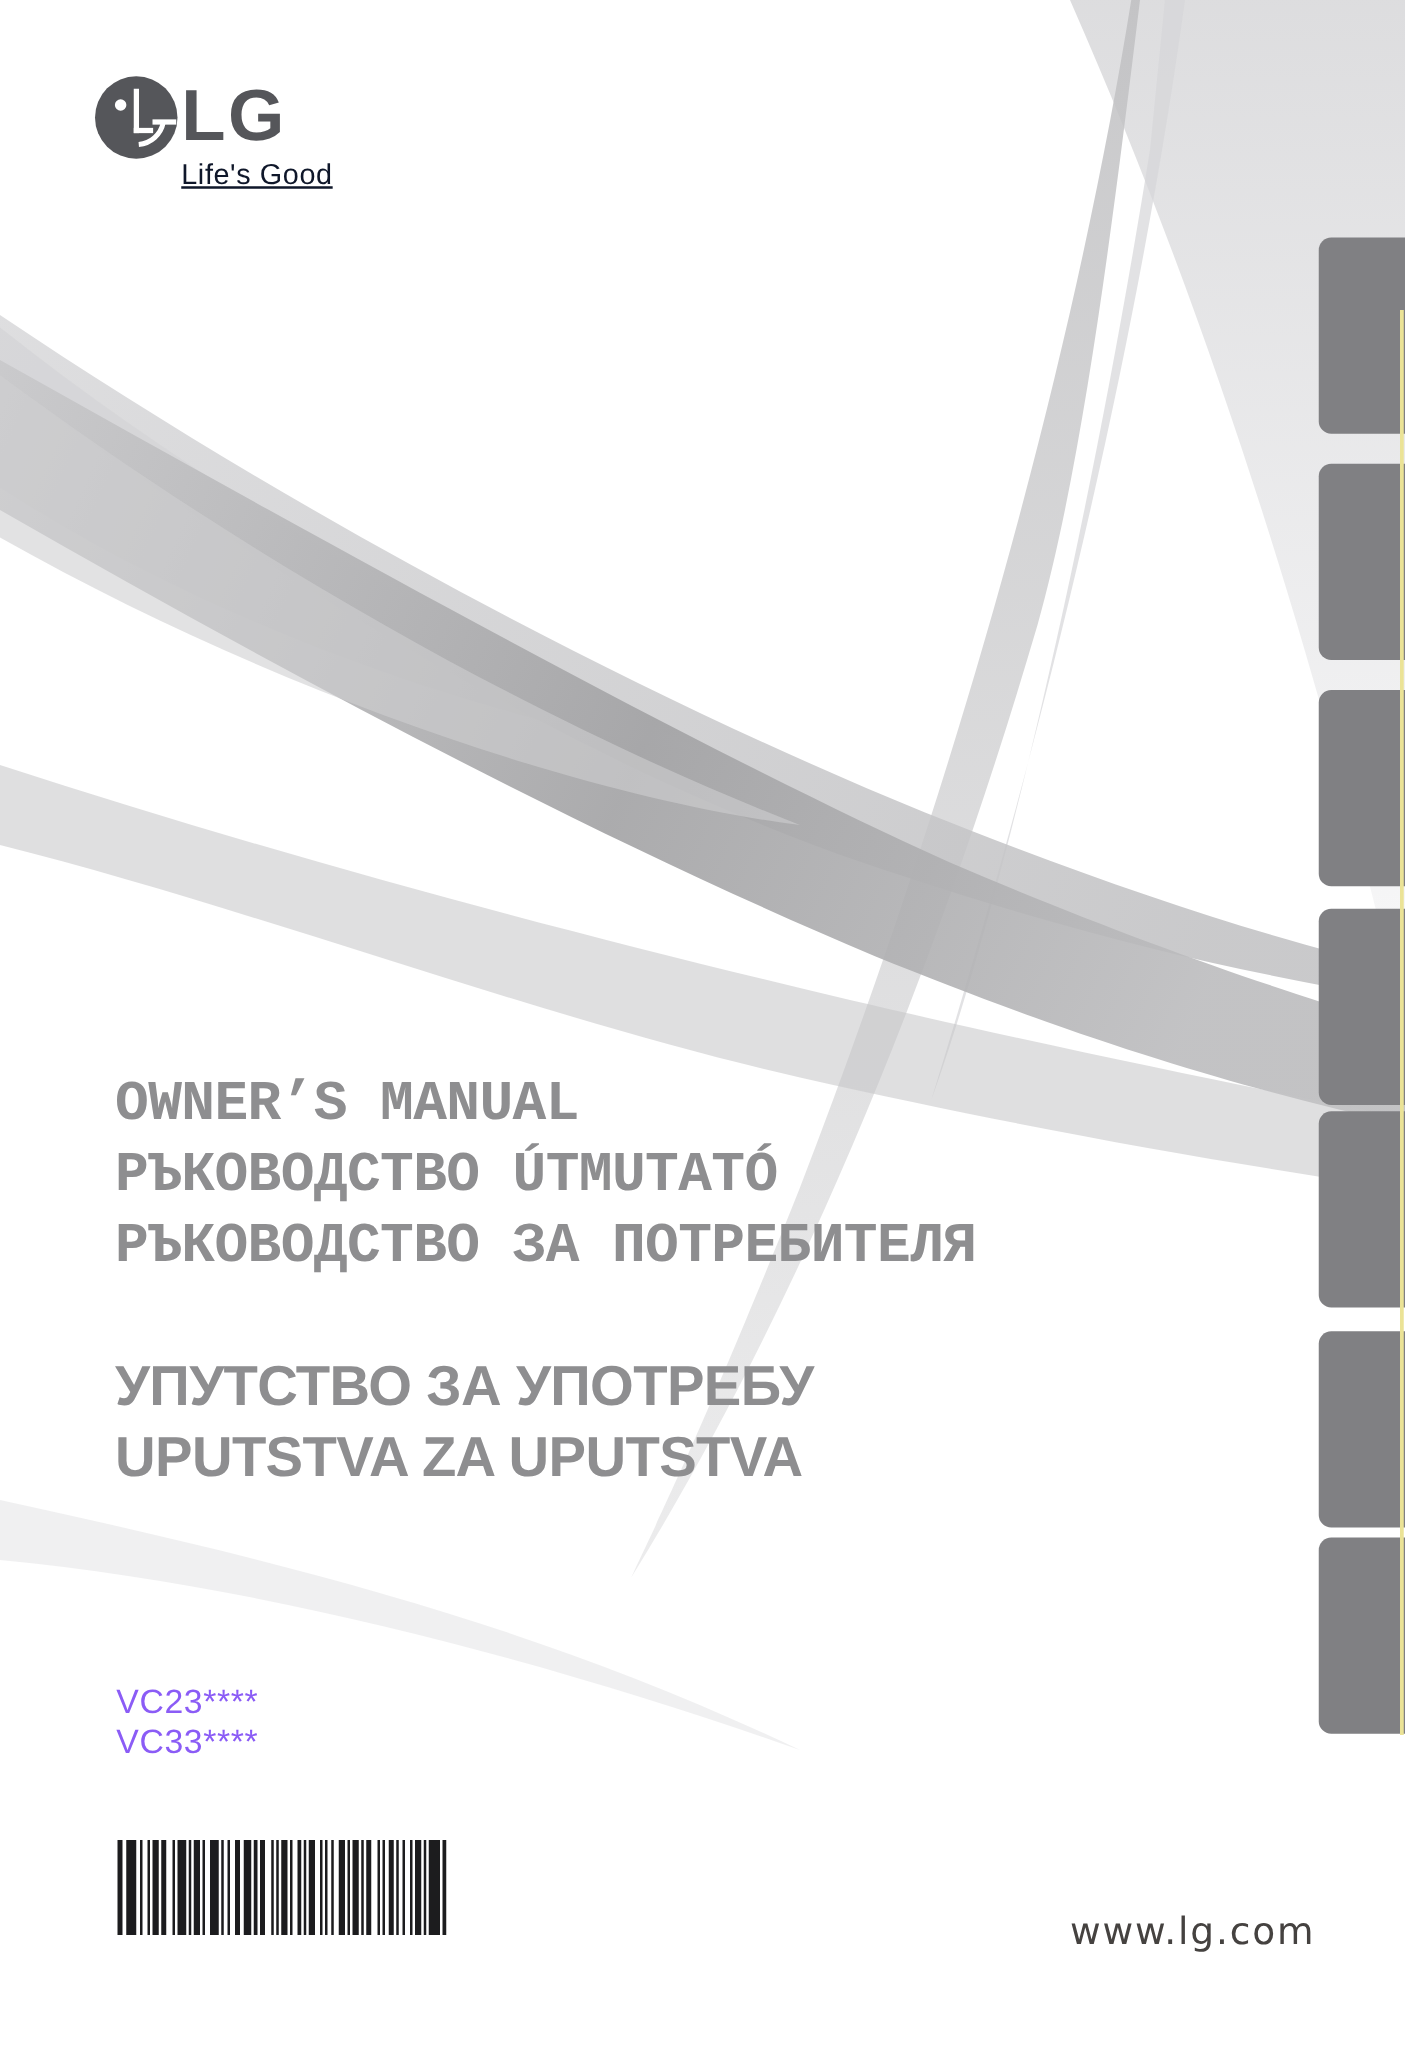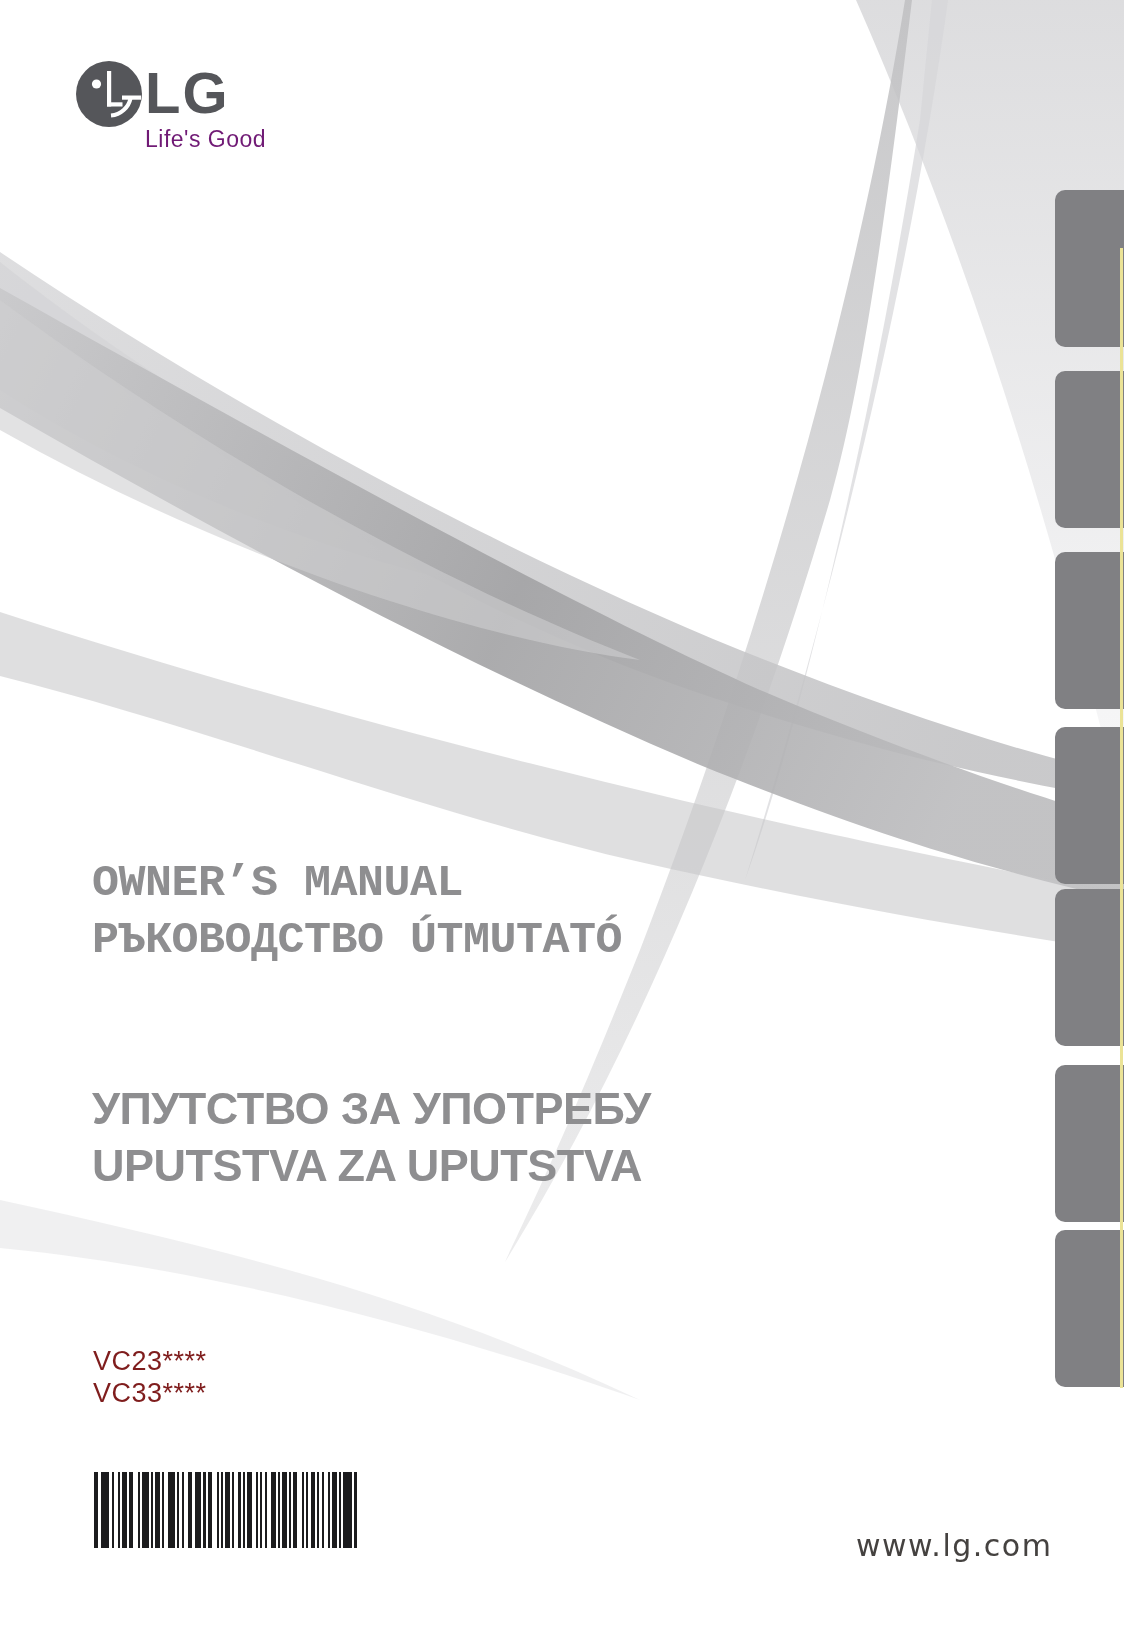--- a/index.html
+++ b/index.html
@@ -18,32 +18,32 @@
   }
   
   .logo{position:absolute;left:75px;top:60px;z-index:4;display:flex;}
   .logo-symbol{width:68px;height:68px;}
   .logo-text{margin-left:2px;}
   .logo-wordmark{
     font-weight:bold;font-size:58px;line-height:58px;letter-spacing:2px;
     color:#55565a;margin-top:4px;
   }
   .logo-tagline{
-    font-size:23px;color:#701a75;letter-spacing:0.5px;margin-top:4px;font-weight:500;
+    font-size:23px;color:#0f172a;letter-spacing:0.5px;margin-top:4px;font-weight:500;text-decoration:underline;
   }
   
   .title-block{
     position:absolute;left:92px;z-index:4;color:#8e8e90;font-weight:bold;
     font-size:45px;line-height:57px;letter-spacing:-0.5px;white-space:nowrap;
   }
   #title-group-1{top:855px;font-family:Liberation Mono, monospace;}
   #title-group-2{top:1080px;}
   
   .models{
-    position:absolute;left:93px;top:1345px;z-index:4;color:#7f1d1d;
+    position:absolute;left:93px;top:1345px;z-index:4;color:#8b5cf6;
     font-size:27px;line-height:32px;letter-spacing:0.5px;
   }
   
   .barcode{
     position:absolute;left:94px;top:1472px;height:76px;z-index:4;
     display:flex;align-items:stretch;
   }
   .barcode .bar{background:#1c1c1e;height:76px;flex:0 0 auto;}
   
   .site-url{
@@ -125,20 +125,21 @@
   </svg>
   <div class="logo-text">
     <div class="logo-wordmark">LG</div>
     <div class="logo-tagline">Life's Good</div>
   </div>
 </div>
 
 <div id="title-group-1" class="title-block">
   <div>OWNER’S MANUAL</div>
   <div>РЪКОВОДСТВО ÚTMUTATÓ</div>
+  <div>РЪКОВОДСТВО ЗА ПОТРЕБИТЕЛЯ</div>
 </div>
 <div id="title-group-2" class="title-block">
   <div>УПУТСТВО ЗА УПОТРЕБУ</div>
   <div>UPUTSTVA ZA UPUTSTVA</div>
 </div>
 
 <div class="models">
   <div>VC23****</div>
   <div>VC33****</div>
 </div>

